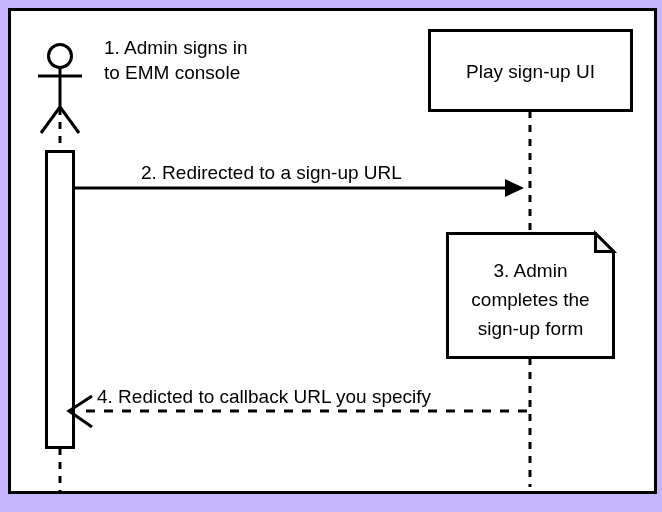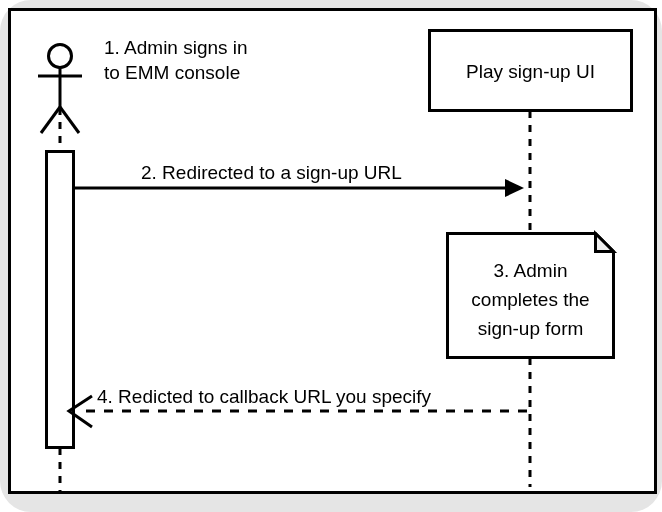--- a/index.html
+++ b/index.html
@@ -11,22 +11,21 @@
   body {
     width: 662px;
     height: 512px;
     font-family: "Liberation Sans", sans-serif;
     overflow: hidden;
   }
   #diagram-root {
     position: relative;
     width: 662px;
     height: 512px;
-    background: #e5e5e5;
-    border-radius: 31px;
+    background: #c4b5fd;
   }
   #diagram-svg {
     position: absolute;
     left: 0;
     top: 0;
     display: block;
   }
   .diag-text {
     font-family: "Liberation Sans", sans-serif;
     fill: #000000;

